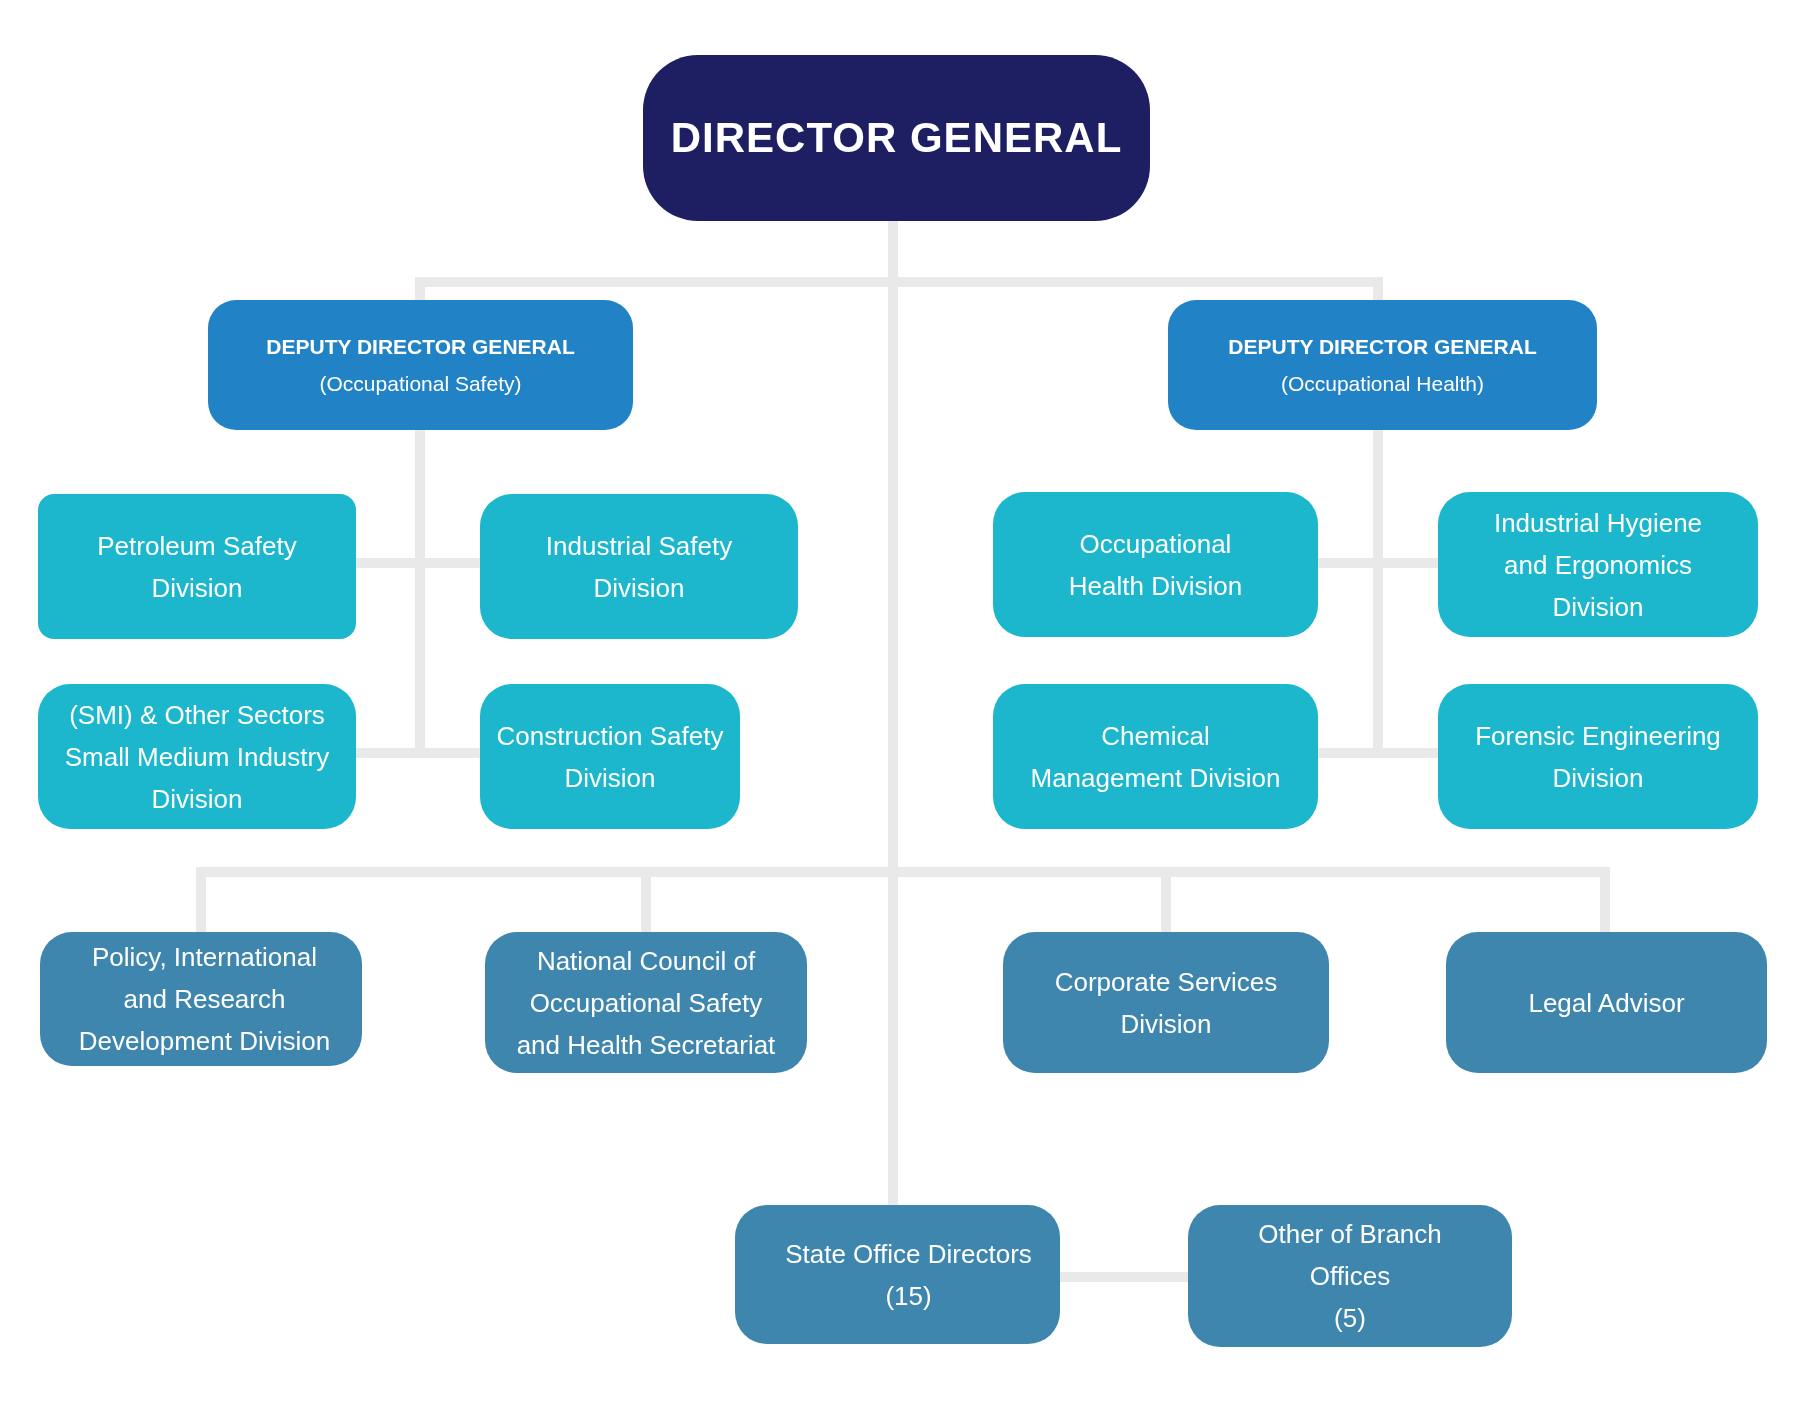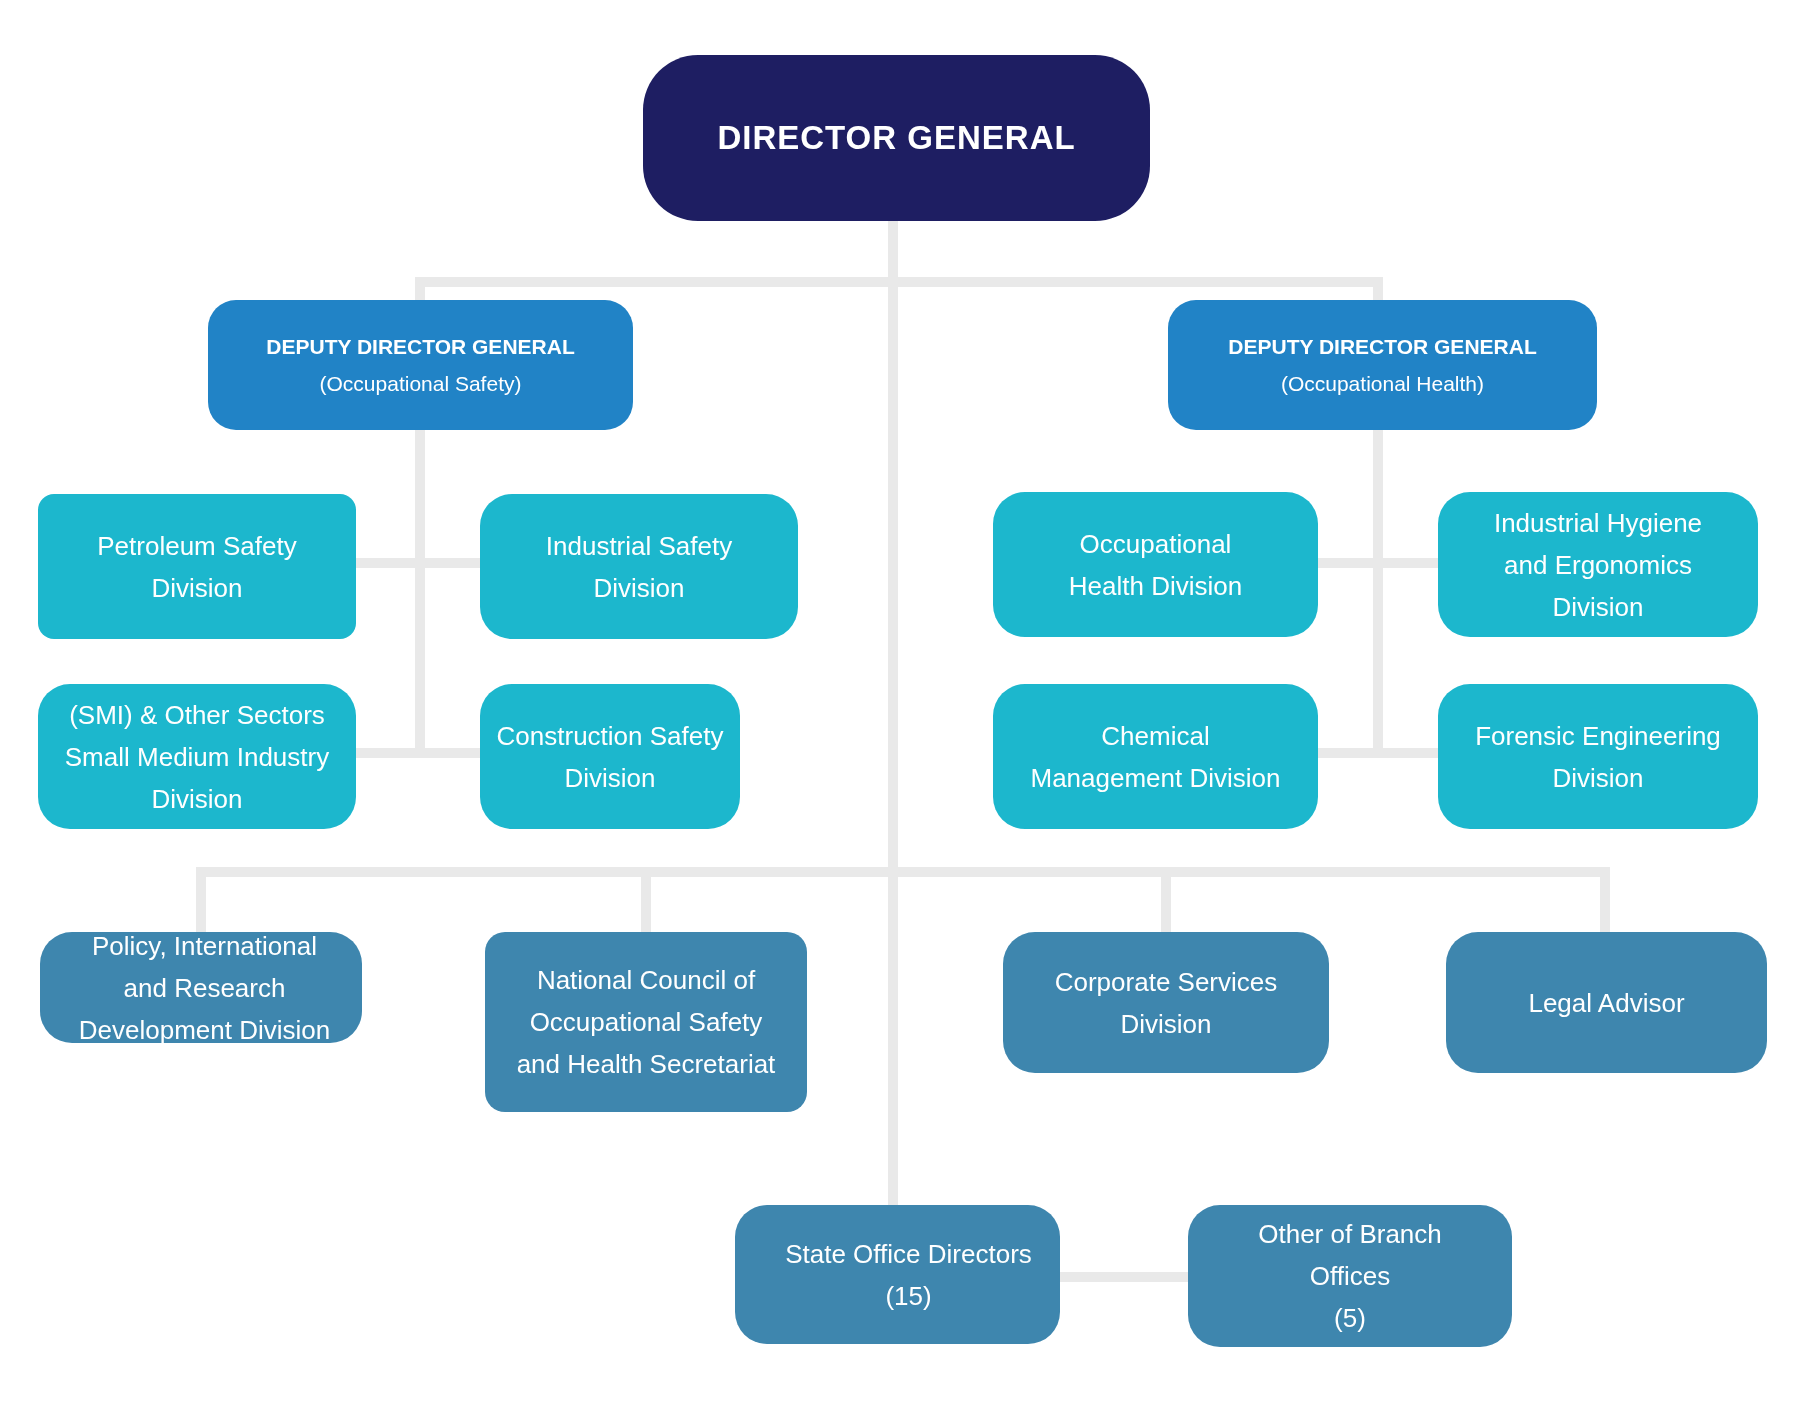--- a/index.html
+++ b/index.html
@@ -18,21 +18,21 @@
     align-items:center;
     justify-content:center;
     text-align:center;
     color:#ffffff;
     box-sizing:border-box;
     padding:4px 8px;
   }
   .node .line{display:block;}
   .node.root .line{
     font-weight:700;
-    font-size:33px;
+    font-size:42px;
     letter-spacing:1px;
     line-height:40px;
   }
   .node.deputy .line{
     font-size:21px;
     line-height:37px;
   }
   .node.deputy .line:first-child{font-weight:700;}
   .node.division .line,
   .node.support .line{
@@ -98,26 +98,26 @@
       <span class="line">Division</span>
     </div>
     <div class="node division" style="left: 993px; top: 684px; width: 325px; height: 145px; border-radius: 32px; background: rgb(28, 183, 205);">
       <span class="line">Chemical</span>
       <span class="line">Management Division</span>
     </div>
     <div class="node division" style="left: 1438px; top: 684px; width: 320px; height: 145px; border-radius: 32px; background: rgb(28, 183, 205);">
       <span class="line">Forensic Engineering</span>
       <span class="line">Division</span>
     </div>
-    <div class="node support" style="left: 40px; top: 932px; width: 322px; height: 111px; border-radius: 32px; background: rgb(62, 134, 174); padding-left: 15px;">
+    <div class="node support" style="left: 40px; top: 932px; width: 322px; height: 134px; border-radius: 32px; background: rgb(62, 134, 174); padding-left: 15px;">
       <span class="line">Policy, International</span>
       <span class="line">and Research</span>
       <span class="line">Development Division</span>
     </div>
-    <div class="node support" style="left: 485px; top: 932px; width: 322px; height: 180px; border-radius: 20px; background: rgb(62, 134, 174);">
+    <div class="node support" style="left: 485px; top: 932px; width: 322px; height: 141px; border-radius: 32px; background: rgb(62, 134, 174);">
       <span class="line">National Council of</span>
       <span class="line">Occupational Safety</span>
       <span class="line">and Health Secretariat</span>
     </div>
     <div class="node support" style="left: 1003px; top: 932px; width: 326px; height: 141px; border-radius: 32px; background: rgb(62, 134, 174);">
       <span class="line">Corporate Services</span>
       <span class="line">Division</span>
     </div>
     <div class="node support" style="left: 1446px; top: 932px; width: 321px; height: 141px; border-radius: 32px; background: rgb(62, 134, 174);">
       <span class="line">Legal Advisor</span>

